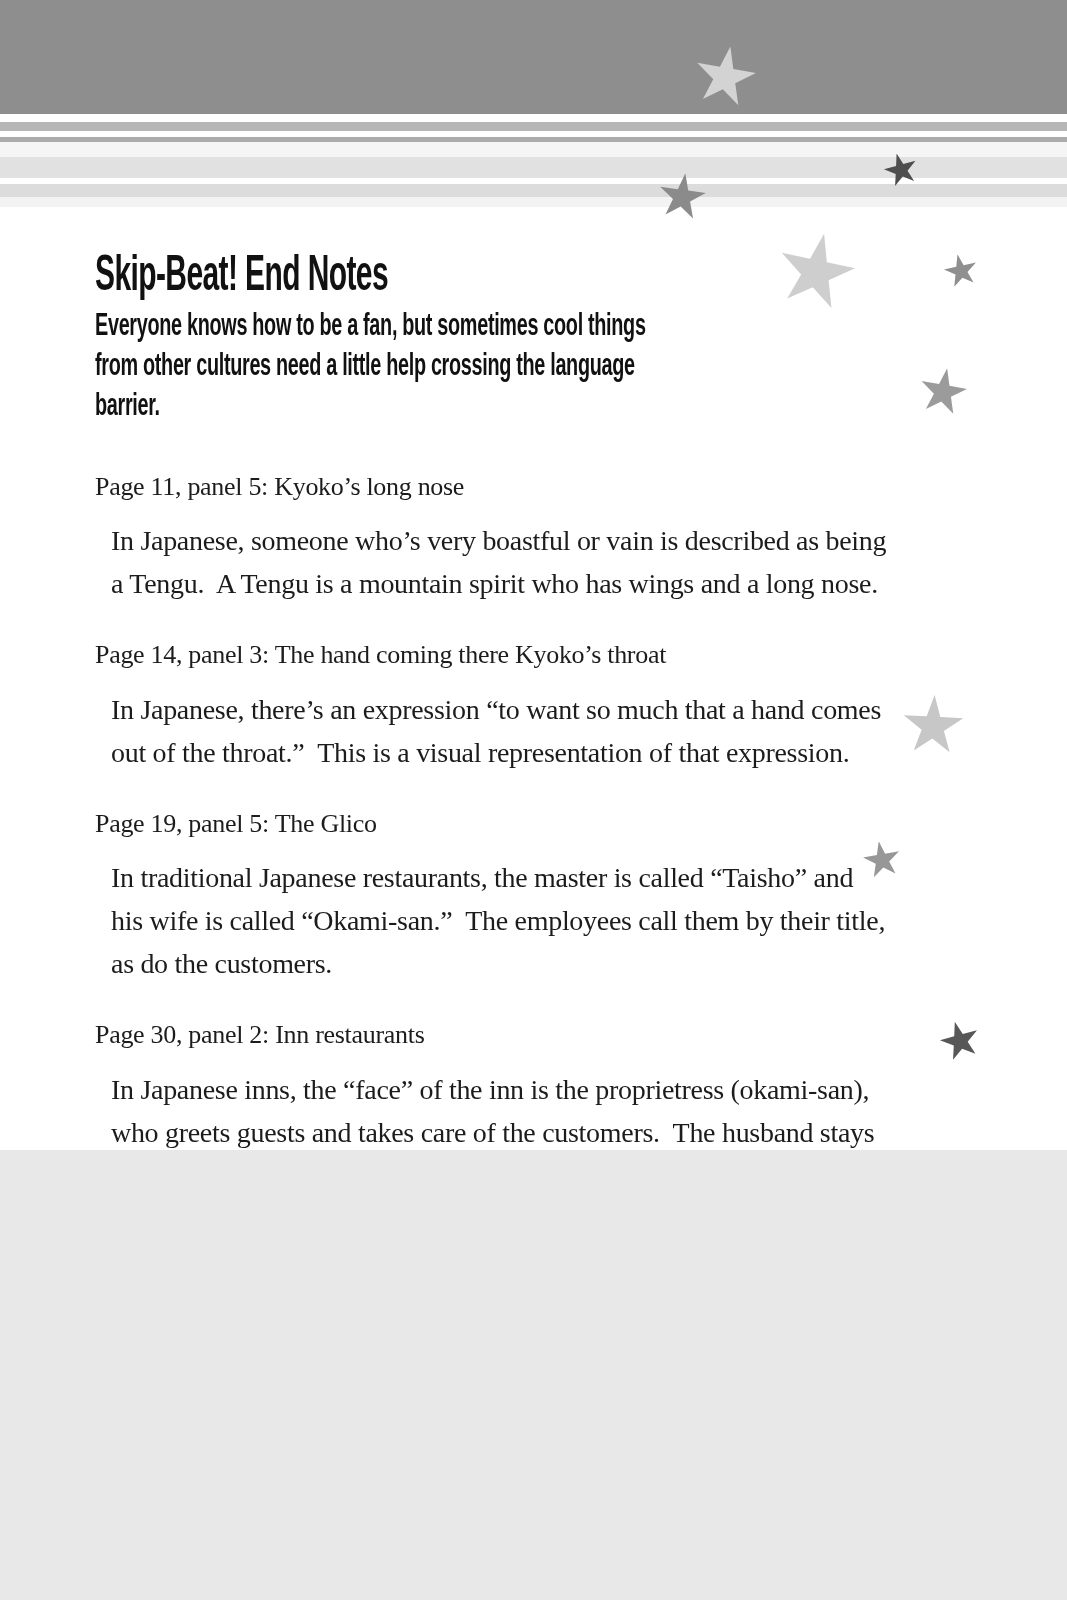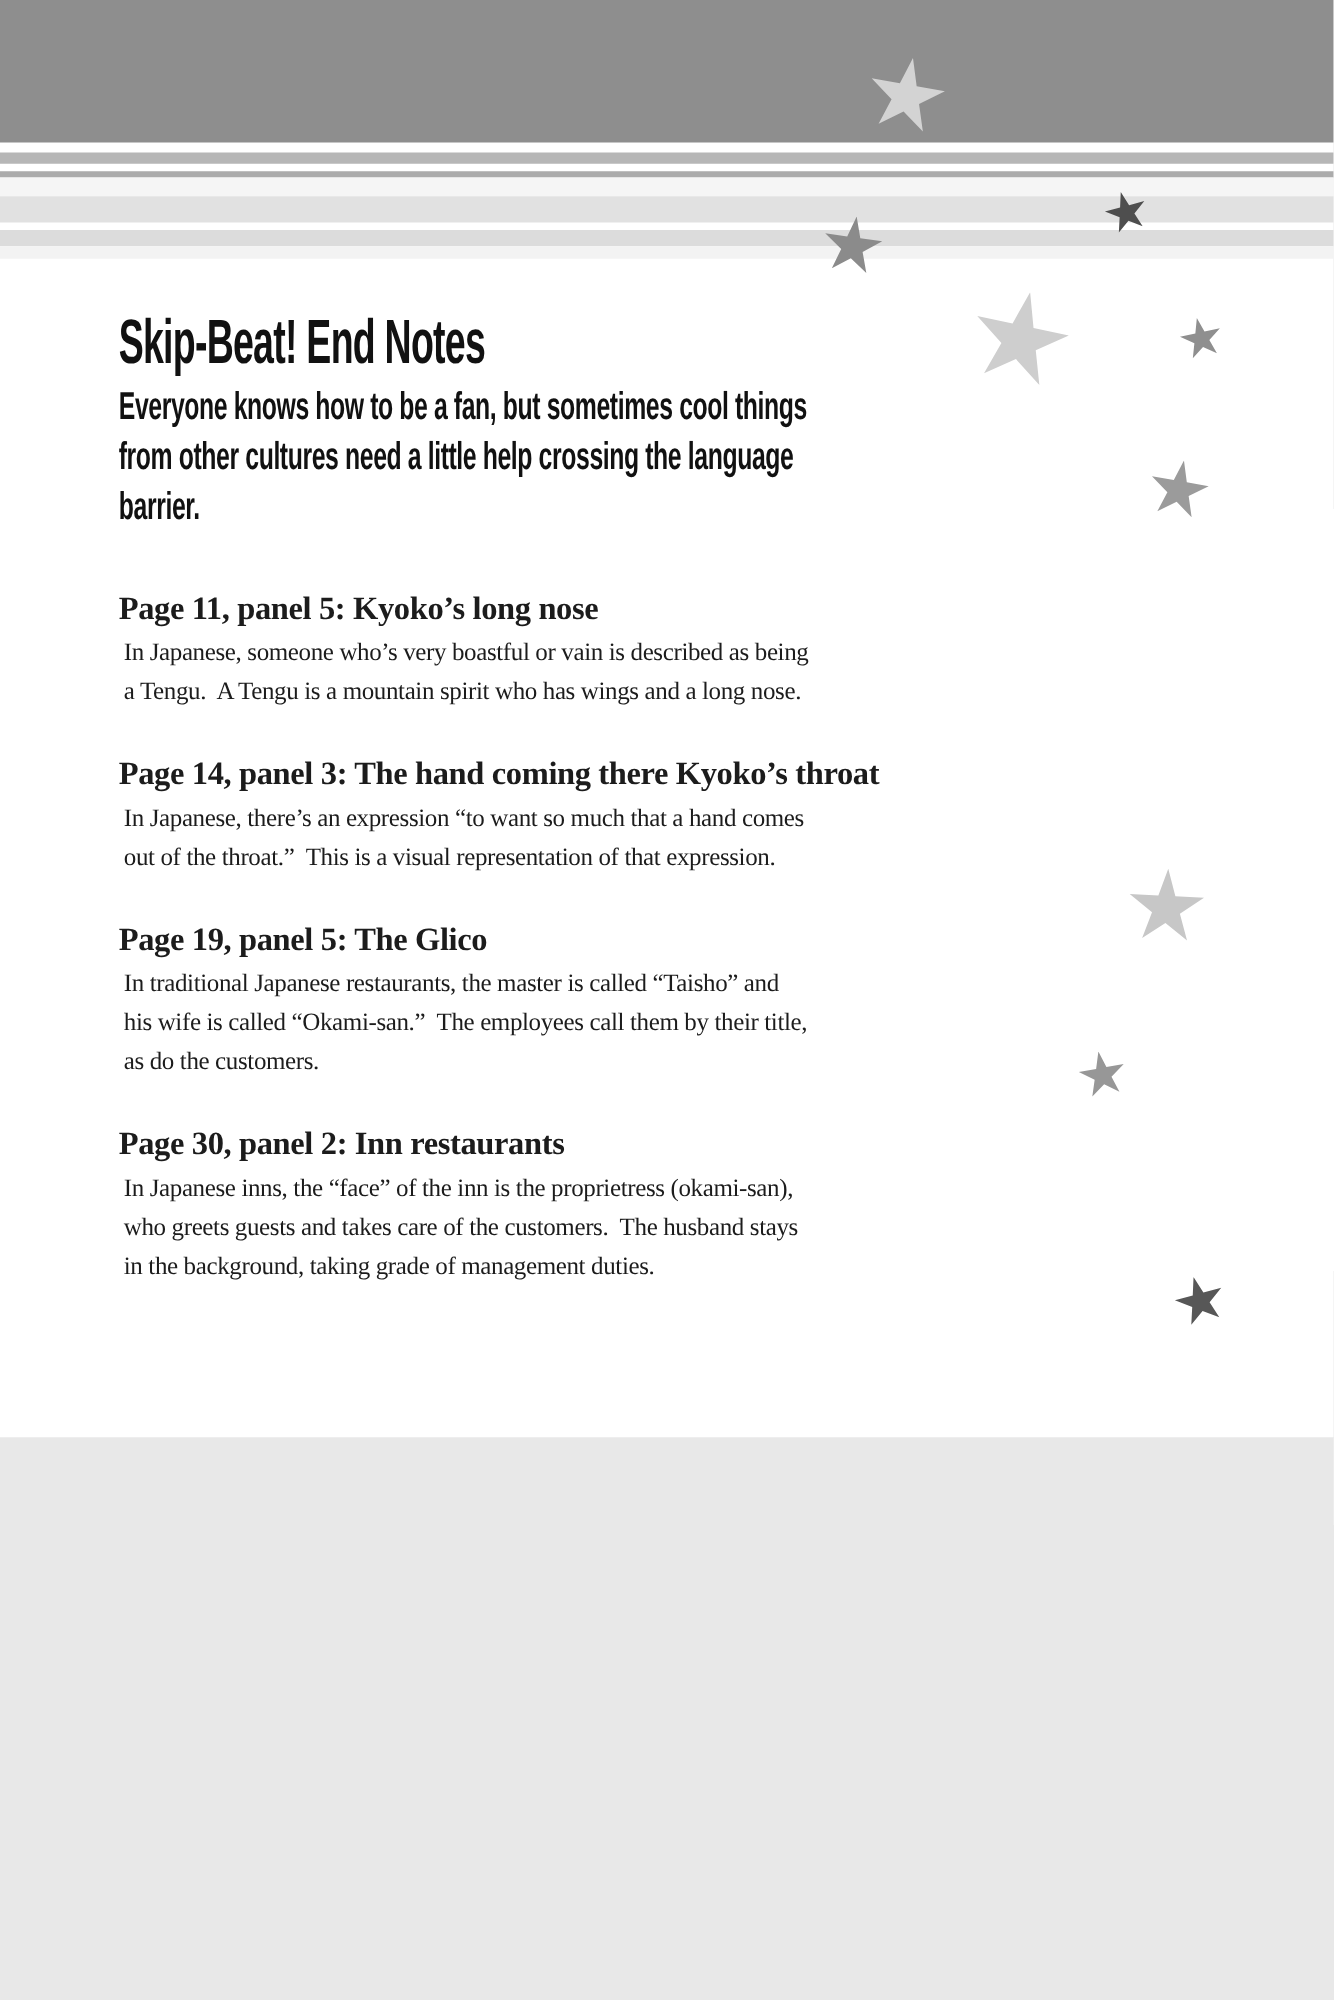--- a/index.html
+++ b/index.html
@@ -40,27 +40,27 @@
     letter-spacing:-0.5px;
     transform:scaleX(0.64);
     transform-origin:0 0;
     white-space:pre-wrap;
     color:#111;
   }
   .note { margin:0 0 33px 0; }
   .note-heading {
     margin:0;
     font-size:26px; line-height:33.4px;
-    font-weight:700;
+    font-weight:400;
     letter-spacing:-0.3px;
     white-space:pre-wrap;
   }
   .note-body {
-    margin:4px;
-    font-size:20px; line-height:31px;
+    margin:16px;
+    font-size:28px; line-height:43px;
     letter-spacing:-0.3px;
     white-space:pre-wrap;
   }
   .inline-star {
     font-family:"DejaVu Sans", sans-serif;
     font-size:28px;
     line-height:0;
   }
 </style>
 </head>

